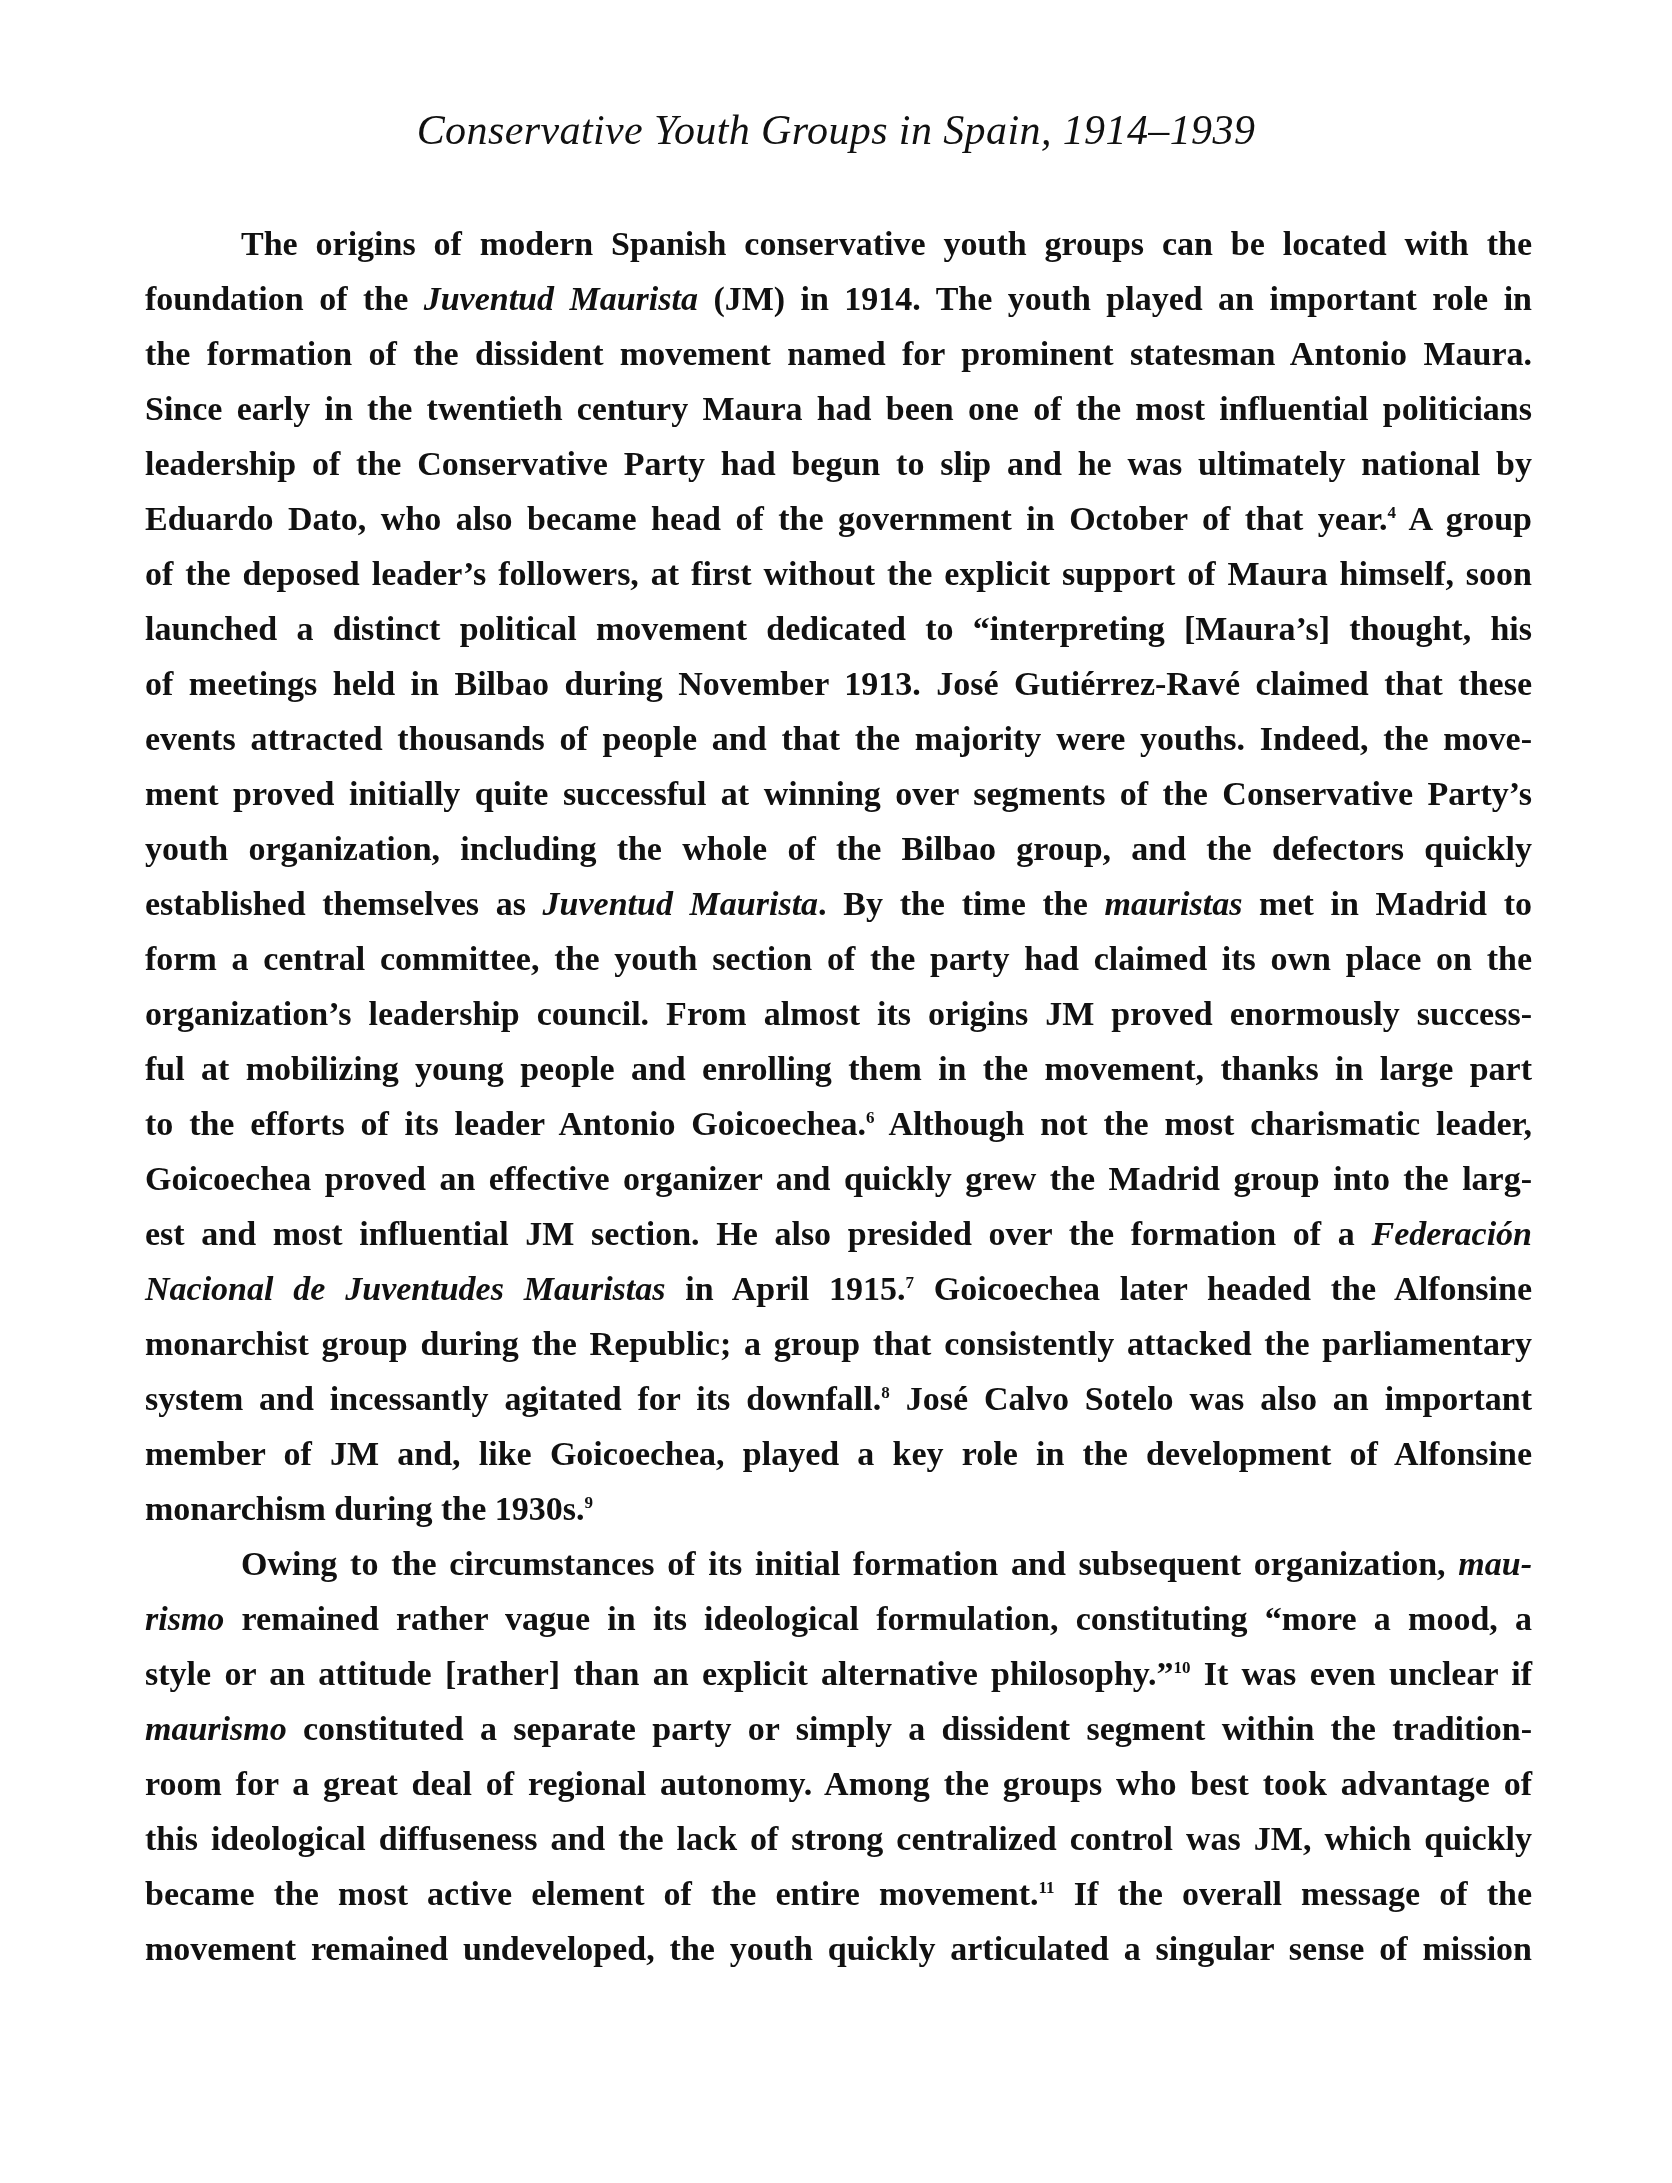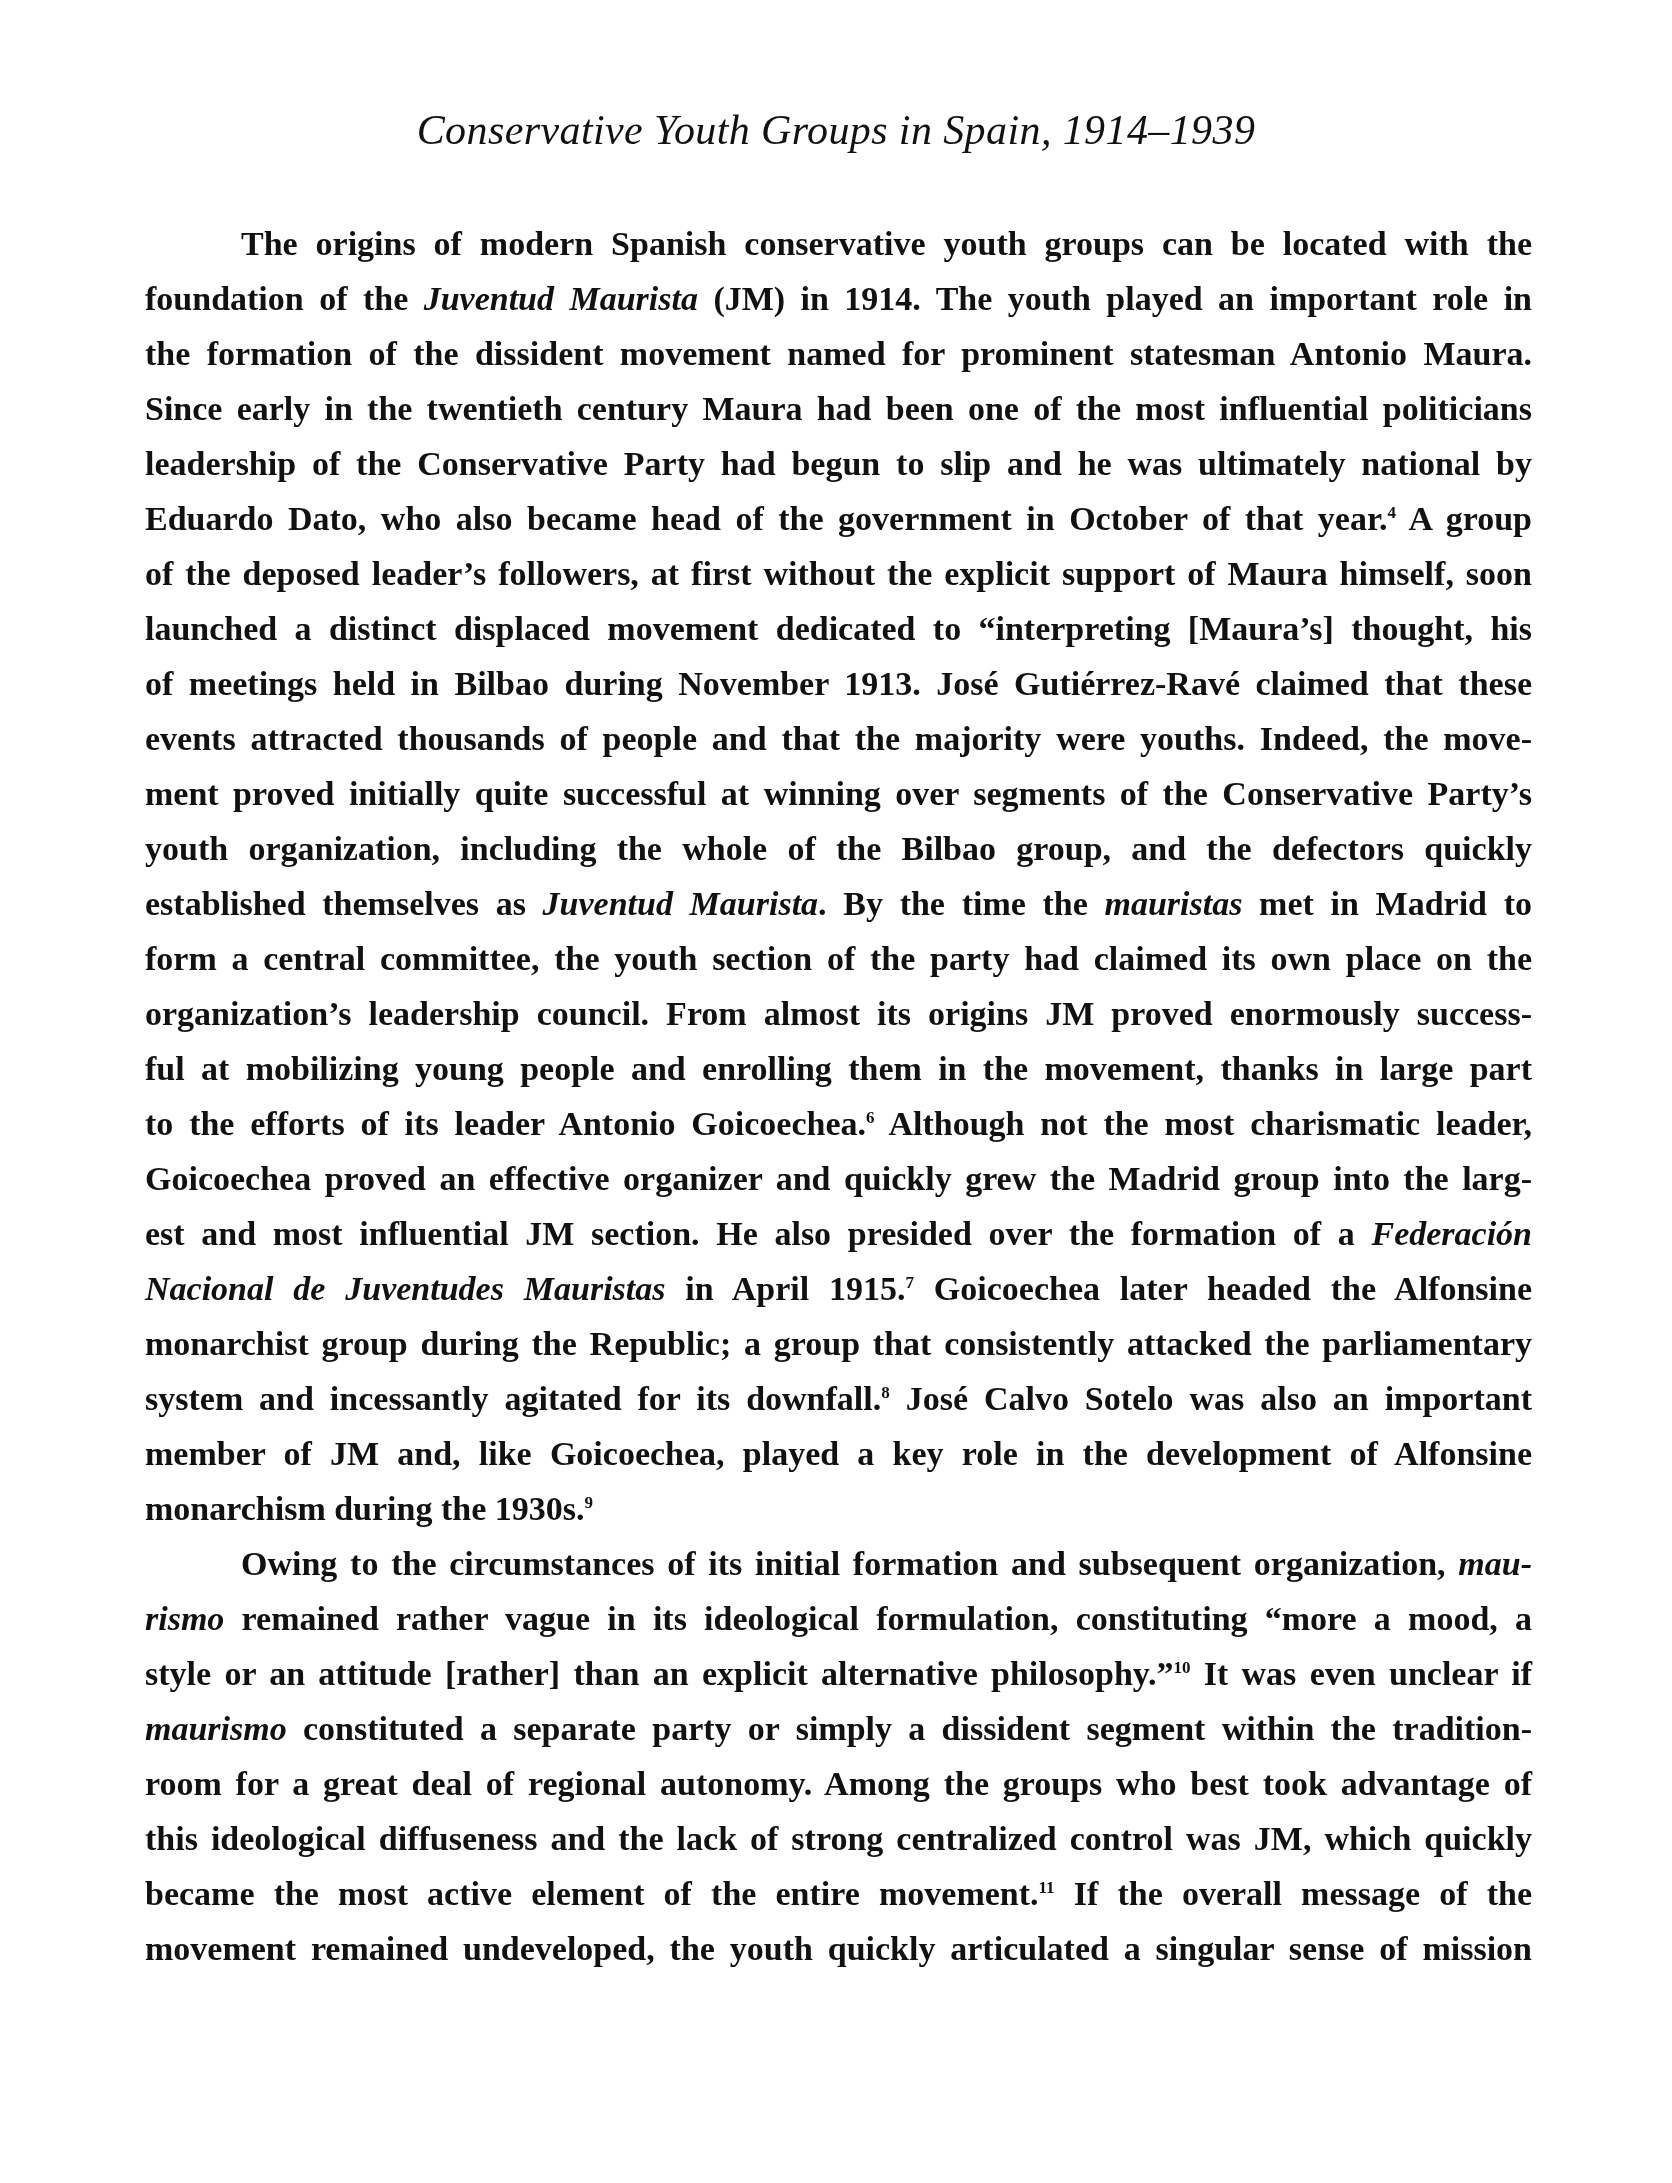--- a/index.html
+++ b/index.html
@@ -21,21 +21,21 @@
 
   <div class="body">
     <div id="p0" class="paragraph">
         <span class="line indent">The origins of modern Spanish conservative youth groups can be located with the</span>
         <span class="line">foundation of the <i>Juventud Maurista</i> (JM) in 1914. The youth played an important role in</span>
         <span class="line">the formation of the dissident movement named for prominent statesman Antonio Maura.</span>
         <span class="line">Since early in the twentieth century Maura had been one of the most influential politicians</span>
         <span class="line">leadership of the Conservative Party had begun to slip and he was ultimately national by</span>
         <span class="line">Eduardo Dato, who also became head of the government in October of that year.<sup>4</sup> A group</span>
         <span class="line">of the deposed leader’s followers, at first without the explicit support of Maura himself, soon</span>
-        <span class="line">launched a distinct displaced movement dedicated to “interpreting [Maura’s] thought, his</span>
+        <span class="line">launched a distinct political movement dedicated to “interpreting [Maura’s] thought, his</span>
         <span class="line">of meetings held in Bilbao during November 1913. José Gutiérrez-Ravé claimed that these</span>
         <span class="line">events attracted thousands of people and that the majority were youths. Indeed, the move-</span>
         <span class="line">ment proved initially quite successful at winning over segments of the Conservative Party’s</span>
         <span class="line">youth organization, including the whole of the Bilbao group, and the defectors quickly</span>
         <span class="line">established themselves as <i>Juventud Maurista</i>. By the time the <i>mauristas</i> met in Madrid to</span>
         <span class="line">form a central committee, the youth section of the party had claimed its own place on the</span>
         <span class="line">organization’s leadership council. From almost its origins JM proved enormously success-</span>
         <span class="line">ful at mobilizing young people and enrolling them in the movement, thanks in large part</span>
         <span class="line">to the efforts of its leader Antonio Goicoechea.<sup>6</sup> Although not the most charismatic leader,</span>
         <span class="line">Goicoechea proved an effective organizer and quickly grew the Madrid group into the larg-</span>

